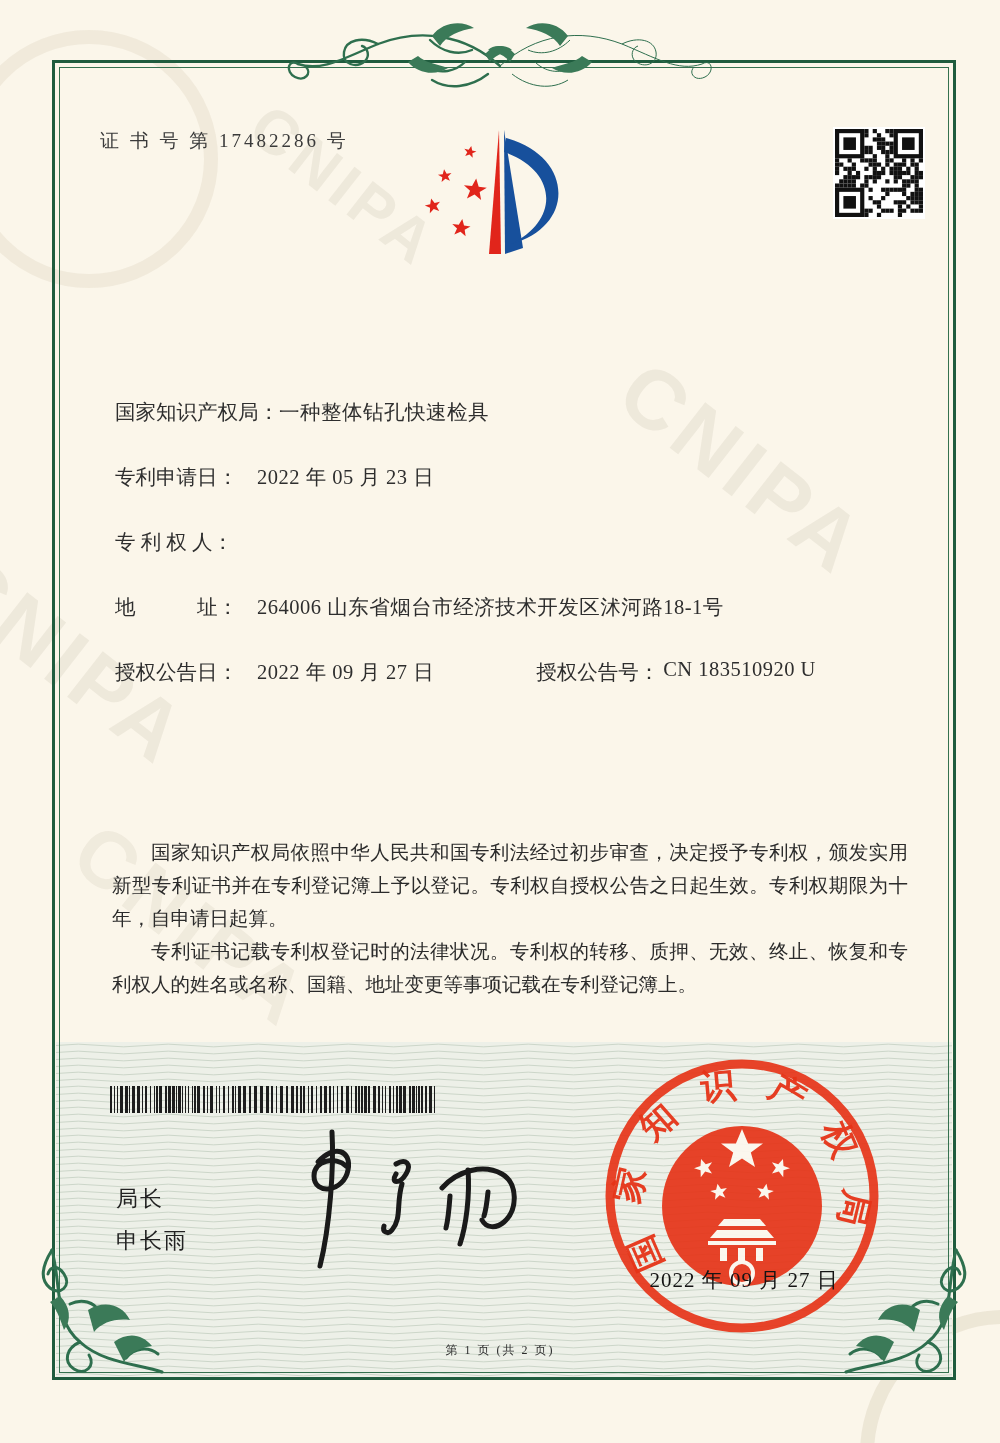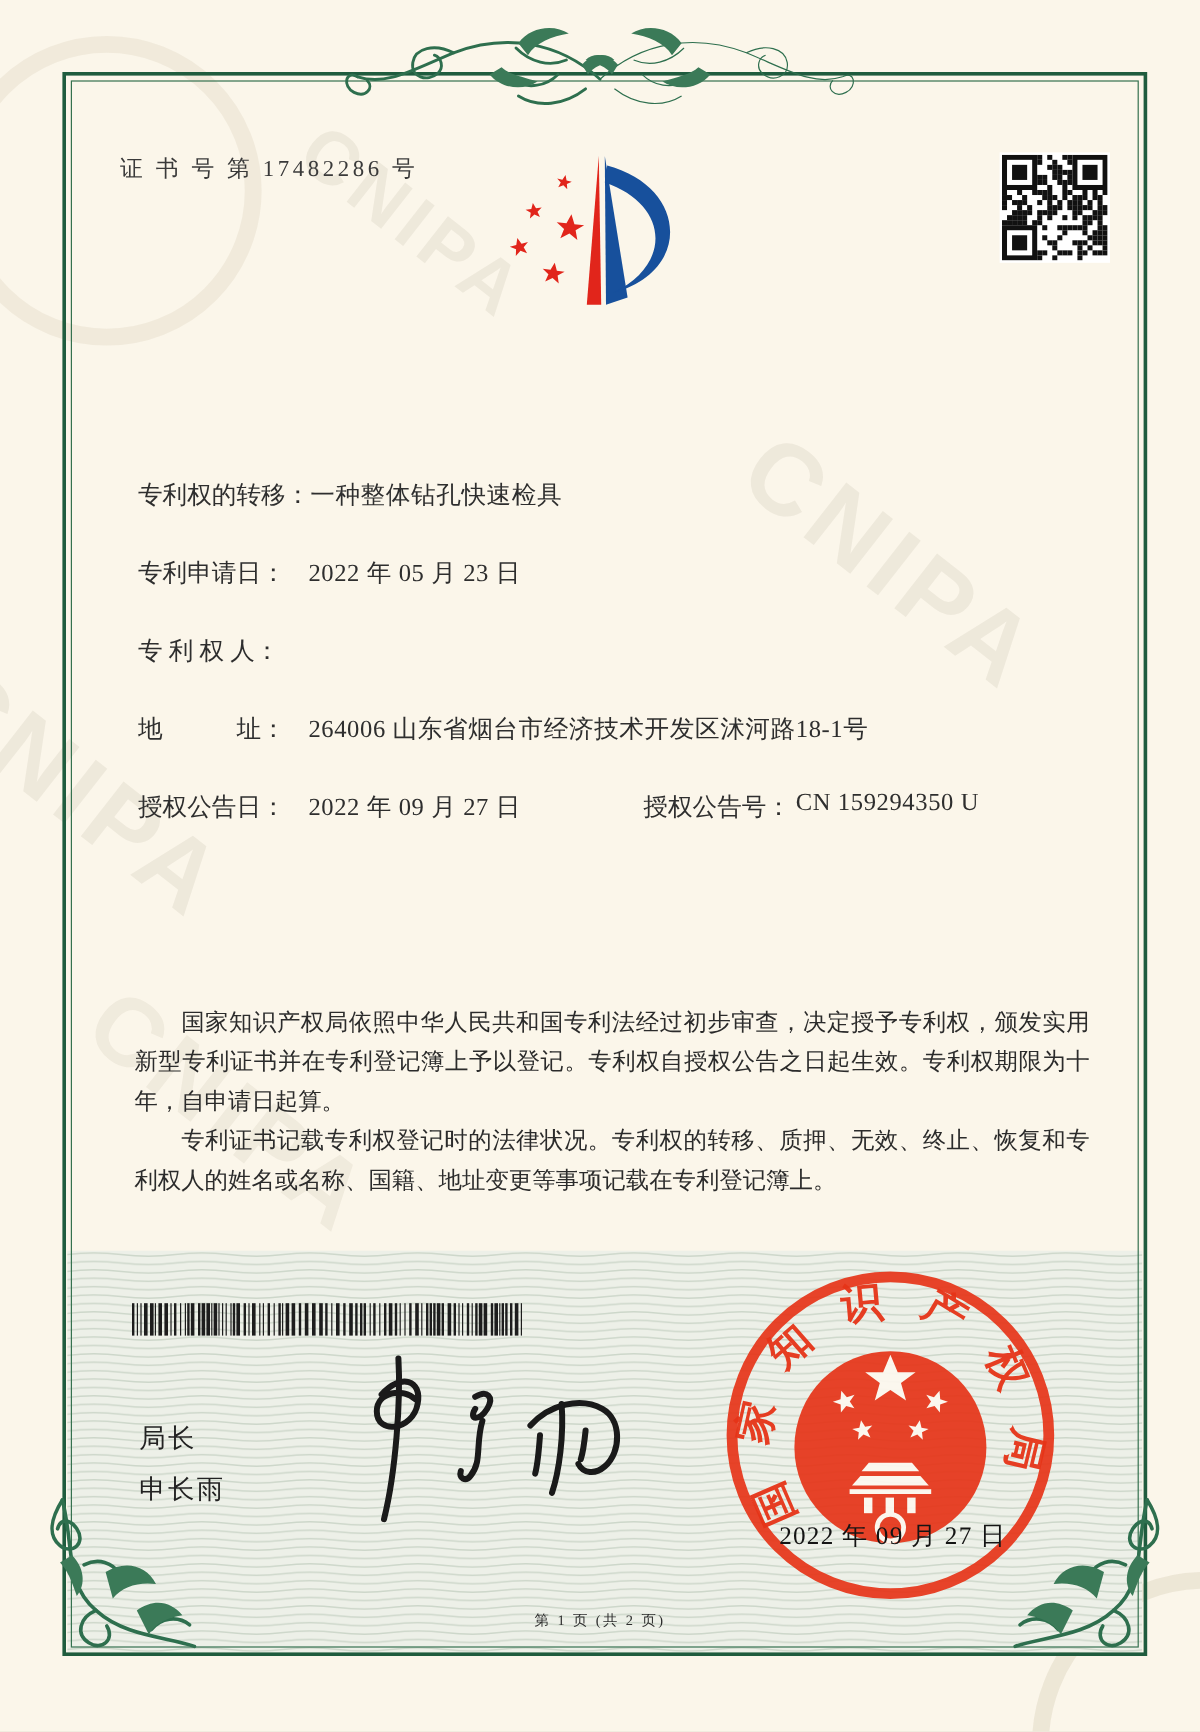--- a/index.html
+++ b/index.html
@@ -339,40 +339,40 @@
         <rect x="60" y="4" width="20" height="20" fill="#fff"></rect>
         <rect x="64" y="8" width="12" height="12" fill="#111"></rect>
         <rect x="0" y="56" width="28" height="28" fill="#111"></rect>
         <rect x="4" y="60" width="20" height="20" fill="#fff"></rect>
         <rect x="8" y="64" width="12" height="12" fill="#111"></rect>
       </svg></div>
 
 
   <div class="fields">
     <div class="frow">
-      <span class="lab">专利权的转移：</span>
+      <span class="lab">国家知识产权局：</span>
       <span class="val">一种整体钻孔快速检具</span>
     </div>
     <div class="frow">
       <span class="lab">专利申请日：</span>
       <span class="val">2022 年 05 月 23 日</span>
     </div>
     <div class="frow">
       <span class="lab">专 利 权 人：</span>
     </div>
     <div class="frow">
       <span class="lab">地　　　址：</span>
       <span class="val">264006 山东省烟台市经济技术开发区沭河路18-1号</span>
     </div>
     <div class="frow double">
       <span class="lab">授权公告日：</span>
       <span class="val">2022 年 09 月 27 日</span>
       <span class="pair2">
         <span class="lab">授权公告号：</span>
-        <span class="val">CN 159294350 U</span>
+        <span class="val">CN 183510920 U</span>
       </span>
     </div>
   </div>
 
   <div class="legal">
     <p>国家知识产权局依照中华人民共和国专利法经过初步审查，决定授予专利权，颁发实用新型专利证书并在专利登记簿上予以登记。专利权自授权公告之日起生效。专利权期限为十年，自申请日起算。</p>
     <p>专利证书记载专利权登记时的法律状况。专利权的转移、质押、无效、终止、恢复和专利权人的姓名或名称、国籍、地址变更等事项记载在专利登记簿上。</p>
   </div>
 
   <div class="barcode">

